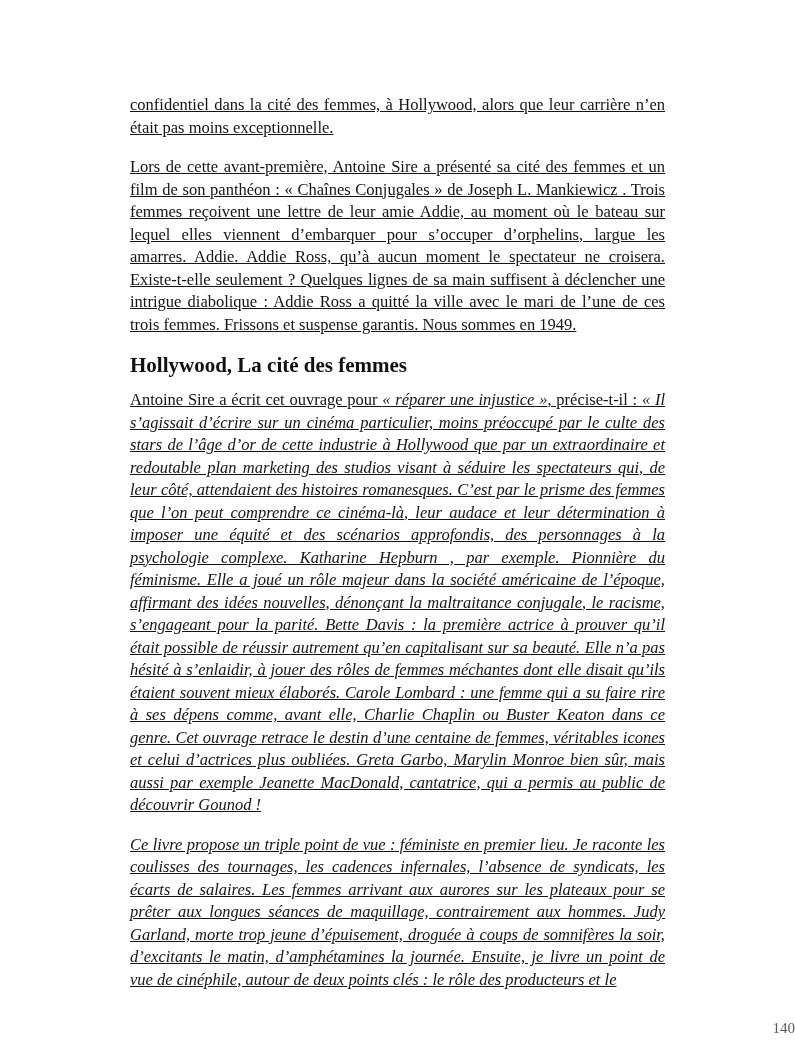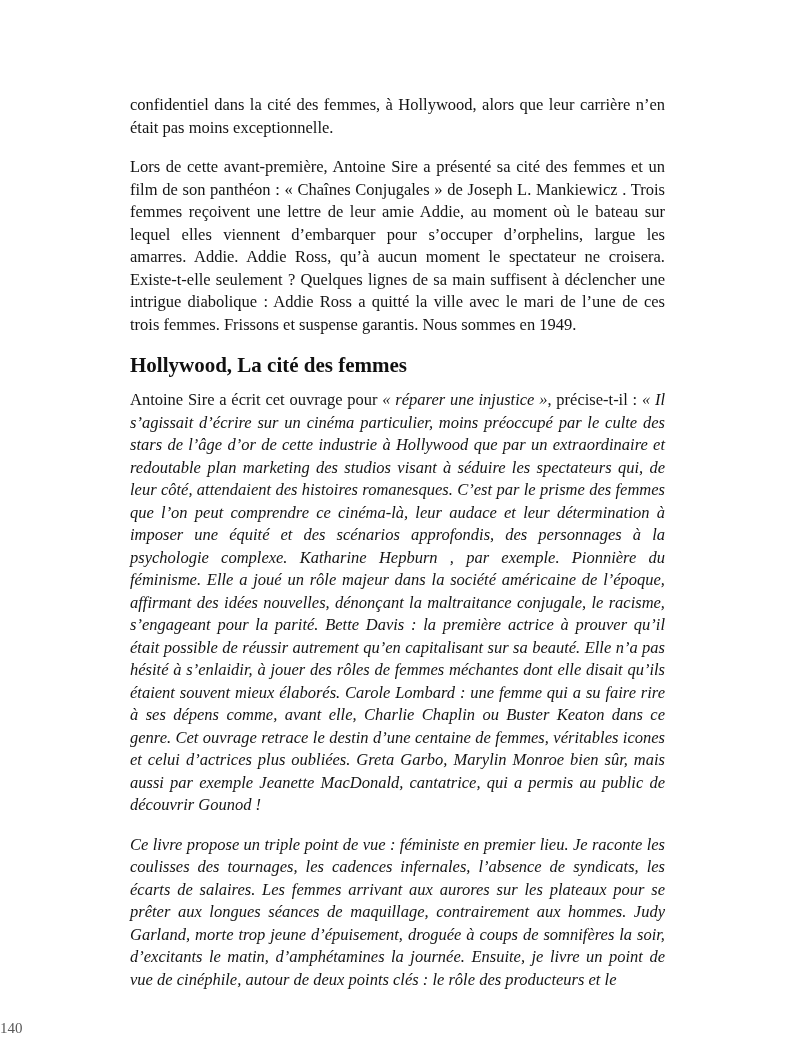--- a/index.html
+++ b/index.html
@@ -21,38 +21,39 @@
     box-sizing: border-box;
     padding: 94px 130px 0 130px;
     width: 795px;
   }
   .para {
     margin: 0 0 17px 0;
     font-size: 16.5px;
     line-height: 22.5px;
     text-align: justify;
     color: #141414;
+    text-decoration: underline;
   }
   .italic {
     font-style: italic;
   }
   .heading {
     font-size: 21px;
     font-weight: bold;
     line-height: 24px;
     margin: 14px 0 12px 0;
     text-align: left;
     color: #111111;
   }
   .page-footer {
     position: absolute;
     left: 0;
     bottom: 26px;
     width: 100%;
-    text-align: left;
+    text-align: right;
     font-size: 15px;
     line-height: 18px;
     color: #595959;
   }
 </style>
 </head>
 <body>
 
 <div class="page">
   <div class="content">

